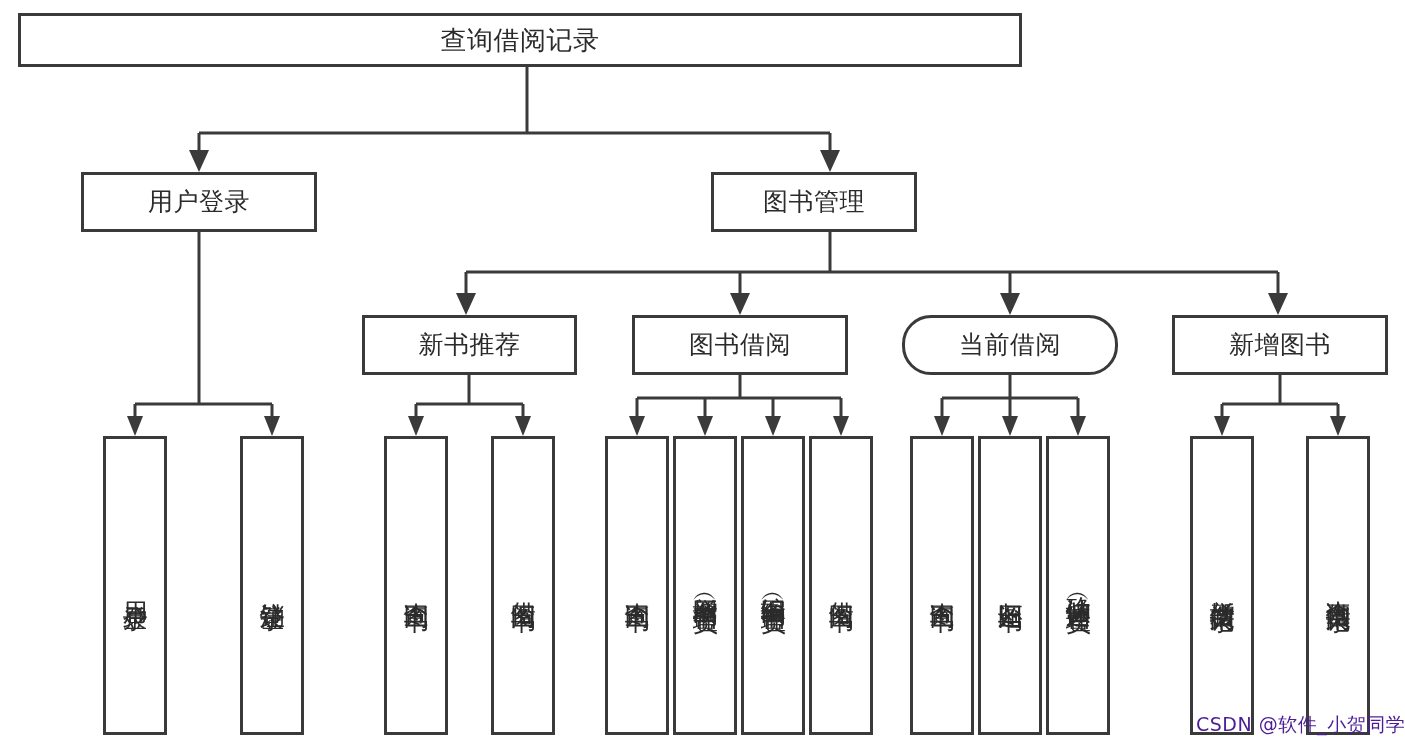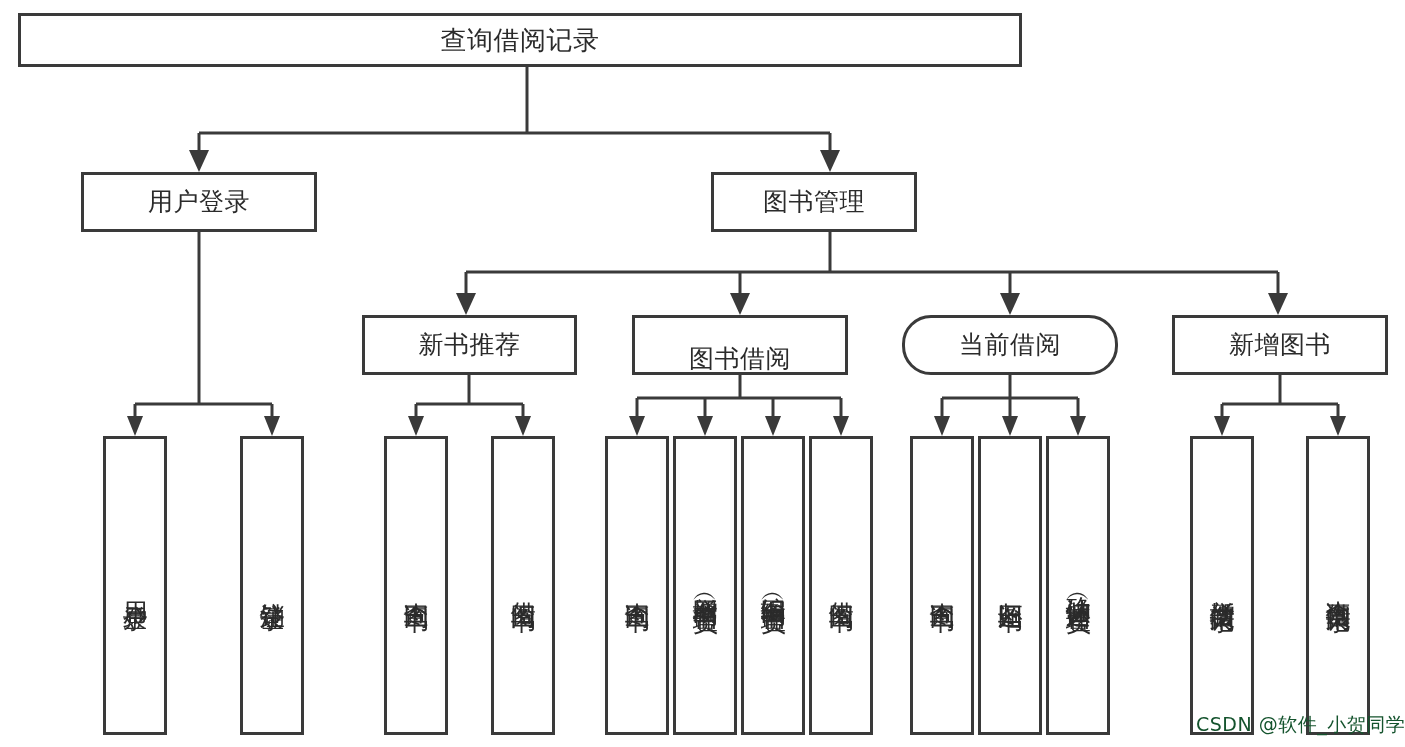--- a/index.html
+++ b/index.html
@@ -55,21 +55,21 @@
     top: 0;
     width: 1405px;
     height: 747px;
     pointer-events: none;
   }
   .watermark {
     position: absolute;
     left: 1196px;
     top: 712px;
     font-size: 19px;
-    color: #14532d;
+    color: #4c1d95;
     white-space: nowrap;
     letter-spacing: 0.5px;
   }
 </style>
 </head>
 <body>
 
 <div id="canvas">
 
   <svg class="edge-layer" viewBox="0 0 1405 747" width="1405" height="747">
@@ -152,21 +152,21 @@
   <div class="node horiz" style="left:81px; top:172px; width:236px; height:60px;">
     <span>用户登录</span>
   </div>
   <div class="node horiz" style="left:711px; top:172px; width:206px; height:60px;">
     <span>图书管理</span>
   </div>
 
   <div class="node horiz" style="left:362px; top:315px; width:215px; height:60px;">
     <span>新书推荐</span>
   </div>
-  <div class="node horiz" style="left:632px; top:315px; width:216px; height:60px;align-items:flex-end;">
+  <div class="node horiz" style="left:632px; top:315px; width:216px; height:60px;">
     <span>图书借阅</span>
   </div>
   <div class="node horiz" style="left:902px; top:315px; width:216px; height:60px;border-radius:29px;">
     <span>当前借阅</span>
   </div>
   <div class="node horiz" style="left:1172px; top:315px; width:216px; height:60px;">
     <span>新增图书</span>
   </div>
 
   <div class="node vert" style="left:103px; top:436px; width:64px; height:299px;">

